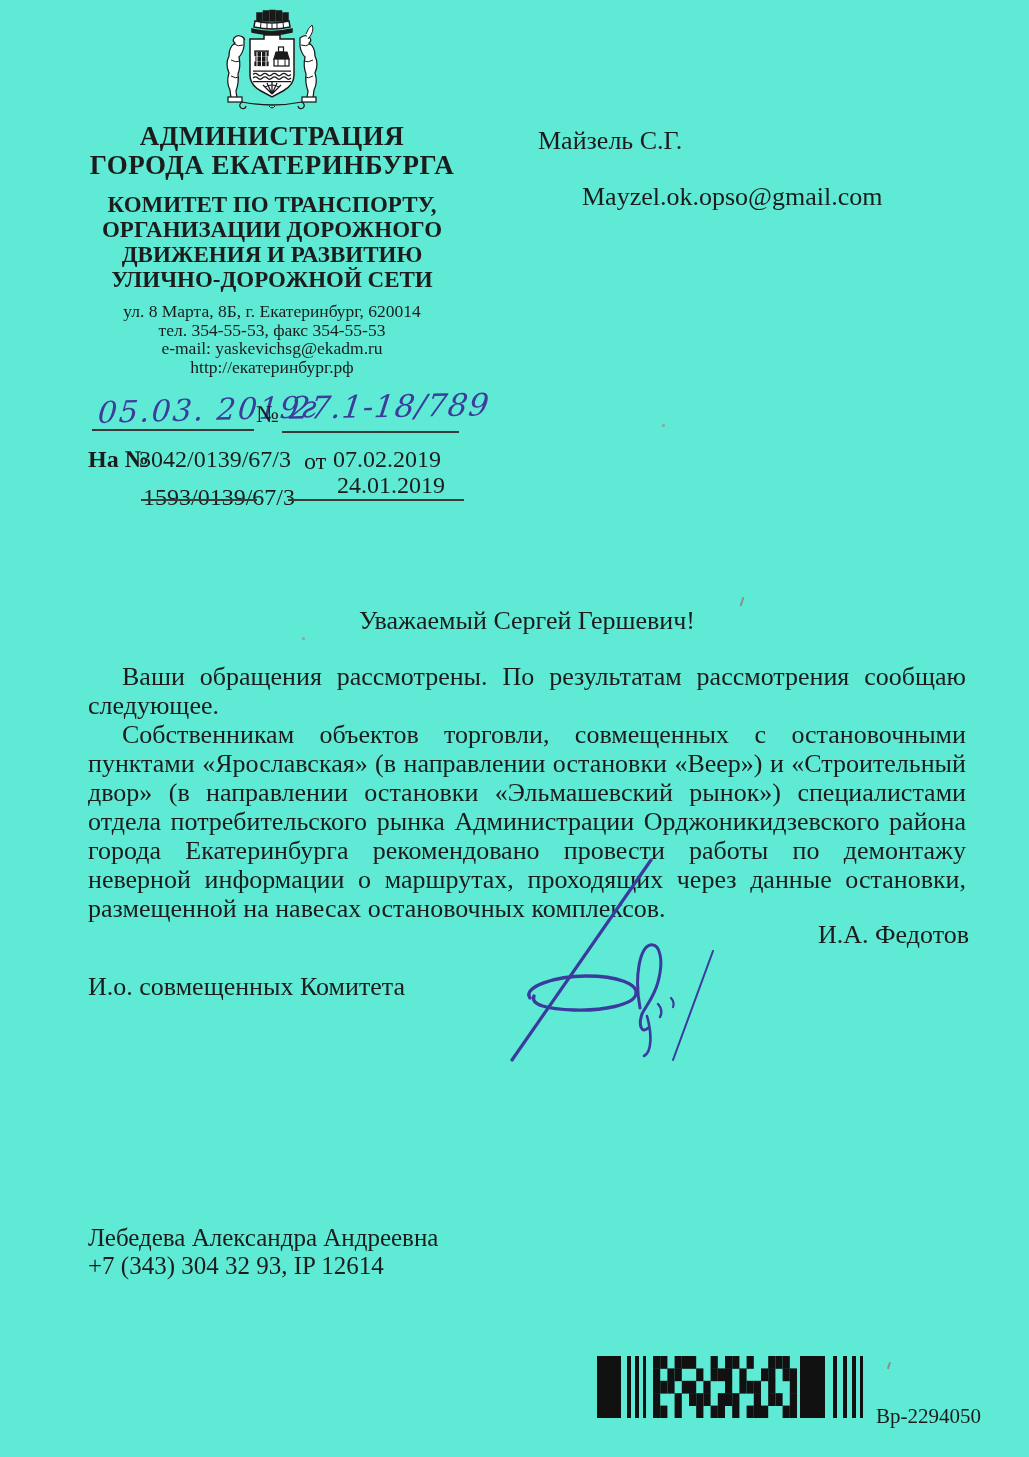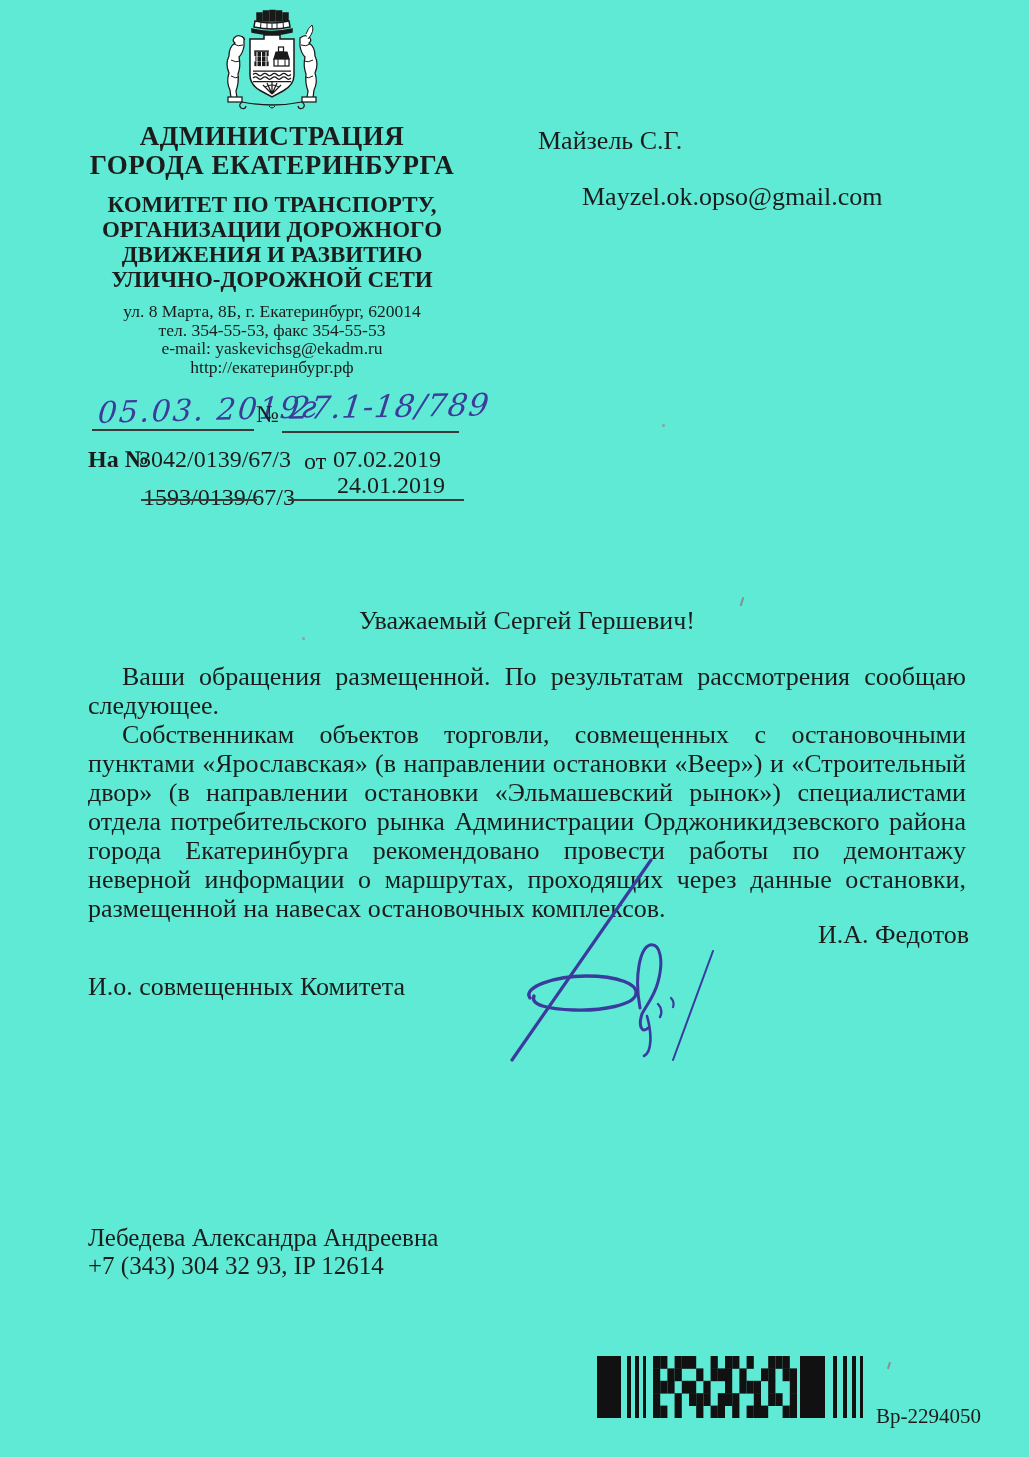--- a/index.html
+++ b/index.html
@@ -167,21 +167,21 @@
   <div class="abs ref-row" style="left:333px;top:446px;text-align:right;">07.02.2019</div>
   <div class="abs ref-row" style="left:143px;top:472px;margin-top:12px;">1593/0139/67/3</div>
   <div class="abs ref-row" style="left:337px;top:472px;">24.01.2019</div>
   <div class="uline" style="left:141px;top:499px;width:116px;"></div>
   <div class="uline" style="left:288px;top:499px;width:176px;"></div>
 
 
   <div class="abs salutation">Уважаемый Сергей Гершевич!</div>
 
   <div class="abs body-text">
-    <p>Ваши обращения размещенной. По результатам рассмотрения сообщаю следующее.</p>
+    <p>Ваши обращения рассмотрены. По результатам рассмотрения сообщаю следующее.</p>
     <p>Собственникам объектов торговли, совмещенных с остановочными пунктами «Ярославская» (в направлении остановки «Веер») и «Строительный двор» (в направлении остановки «Эльмашевский рынок») специалистами отдела потребительского рынка Администрации Орджоникидзевского района города Екатеринбурга рекомендовано провести работы по демонтажу неверной информации о маршрутах, проходящих через данные остановки, размещенной на навесах остановочных комплексов.</p>
   </div>
 
   <div class="abs position-title">И.о. совмещенных Комитета</div>
   <div class="abs signer-name">И.А. Федотов</div>
 
   <div class="abs" style="left:490px;top:848px;width:260px;height:220px;">
     <svg viewBox="0 0 260 220" width="260" height="220" fill="none" stroke="#3b3b9e" stroke-linecap="round">
       <path d="M161,12 L22,212" stroke-width="3.2"></path>
       <path d="M40,150 C32,139 66,128 96,128 C128,128 148,136 146,146 C144,157 112,163 84,162 C58,161 40,157 44,148" stroke-width="3.4"></path>

